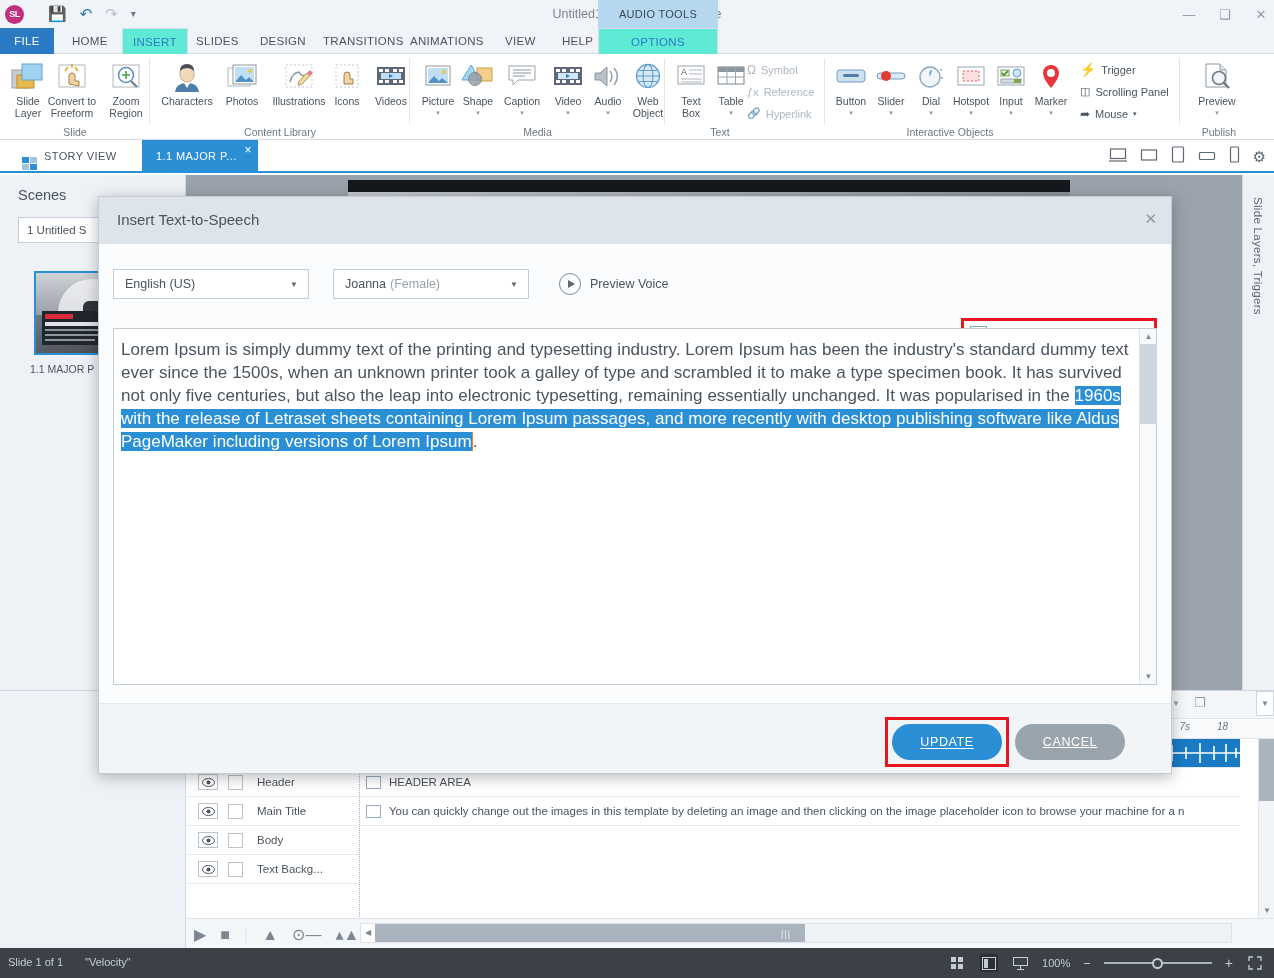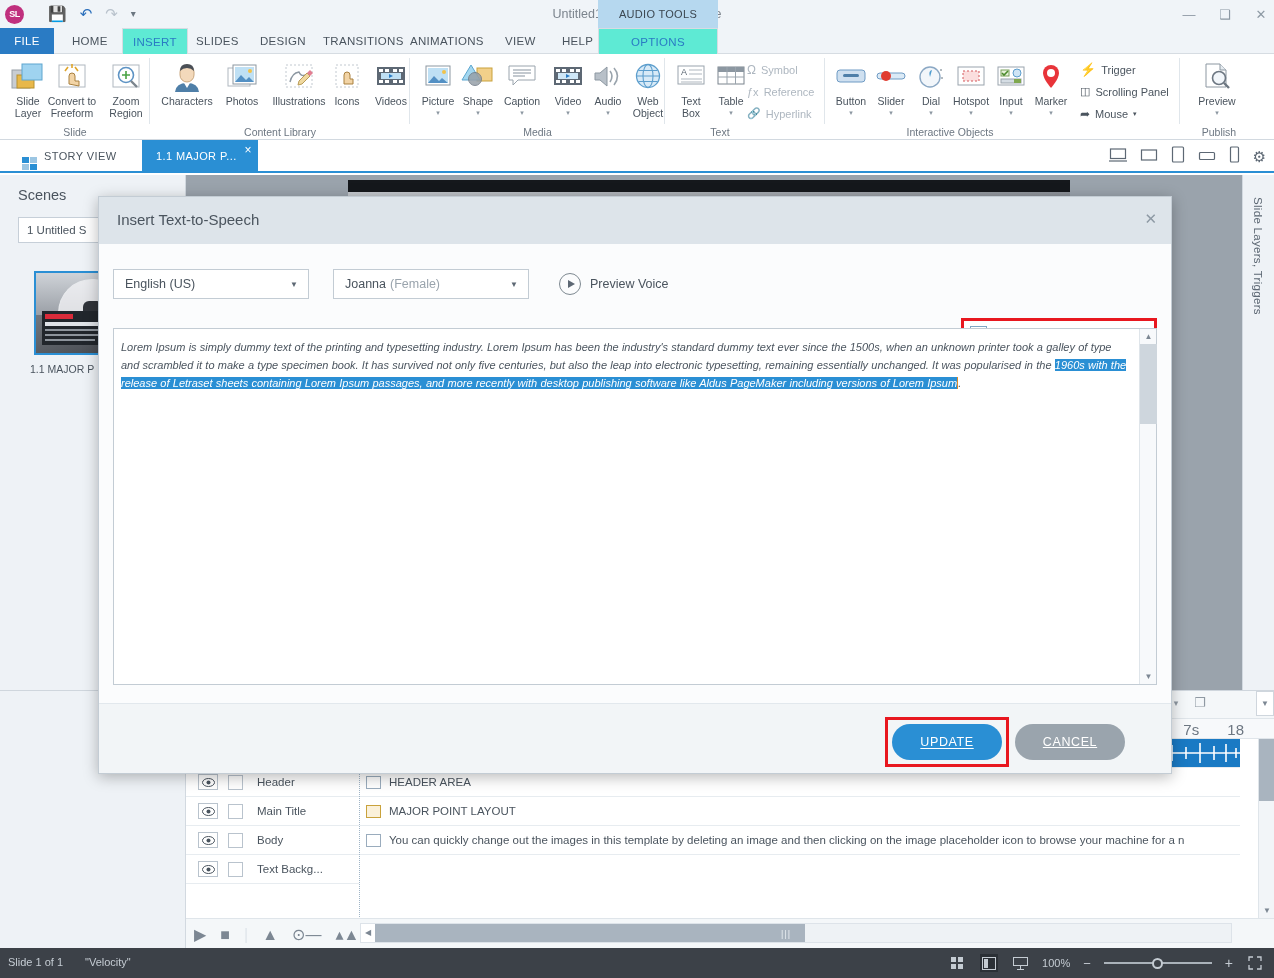--- a/index.html
+++ b/index.html
@@ -153,21 +153,21 @@
     background: #ffffff; border-top: 1px solid #cfd6dd;
   }
   .tl-toolbar { position: absolute; top: 0; left: 0; width: 1088px; height: 28px; background: #f4f7f9; border-bottom: 1px solid #dfe5ea; }
   .tl-tool-right { position: absolute; right: 68px; top: 4px; display: flex; align-items: center; gap: 16px; color: #8f99a3; font-size: 11px; }
   .tl-scroll-up {
     position: absolute; right: 0; top: 0; width: 18px; height: 25px;
     background: #ffffff; border: 1px solid #cfd6dd; color: #7c8793;
     font-size: 8px; text-align: center; line-height: 23px; cursor: pointer;
   }
   .tl-ruler { position: absolute; top: 28px; left: 0; width: 1088px; height: 20px; background: #f7f9fb; border-bottom: 1px solid #dfe5ea; }
-  .tl-ruler .secs { position: absolute; right: 30px; top: 2px; font-size: 15px; color: #6d7782; }
+  .tl-ruler .secs { position: absolute; right: 46px; top: 2px; font-size: 10px; color: #6d7782; font-style: italic; }
   .tl-ruler .secs span { margin-left: 24px; }
   .tl-names { position: absolute; top: 48px; left: 0; width: 174px; height: 180px; background: #ffffff; border-right: 1px dotted #9fb4c6; }
   .tl-tracks { position: absolute; top: 48px; left: 174px; width: 880px; height: 180px; background: #ffffff; }
   .tl-row { position: relative; height: 29px; border-bottom: 1px solid #e7ecf0; display: flex; align-items: center; }
   .tl-row.sel { background: #dceaf6; }
   .tl-eye { width: 20px; height: 16px; margin-left: 12px; border: 1px solid #b9c3cd; display: flex; align-items: center; justify-content: center; cursor: pointer; }
   .tl-lock { width: 15px; height: 15px; margin-left: 10px; border: 1px solid #b9c3cd; background: #fff; cursor: pointer; }
   .tl-name { margin-left: 14px; font-size: 11.5px; color: #4a545e; white-space: nowrap; }
   .tl-bar { display: flex; align-items: center; height: 29px; padding-left: 6px; }
   .tl-bar .ic { width: 15px; height: 13px; border: 1px solid #9aacbd; background: #fff; margin-right: 8px; flex: 0 0 auto; }
@@ -227,23 +227,22 @@
   .cc-box { width: 17px; height: 17px; border: 1px solid #7fa6c4; background: #fff; position: relative; }
   .cc-check { position: absolute; left: 2px; top: -1px; font-size: 14px; color: #2a7bc4; font-weight: bold; }
   .cc-label { font-size: 12.5px; color: #4a545e; }
 
   .textarea-box {
     position: absolute; top: 84px; left: 14px; right: 14px; bottom: 18px;
     background: #ffffff; border: 1px solid #c3ccd4;
   }
   .ta-text {
     position: absolute; top: 9px; left: 7px; right: 26px;
-    font-size: 11px; line-height: 18px; color: #4a545e;
+    font-size: 17px; line-height: 23px; color: #4a545e;
     word-spacing: .2px;
-    font-style: italic;
   }
   .ta-text .hl { background: #2a8fd4; color: #ffffff; }
   .ta-text .caret { border-left: 1px solid #e08a28; }
   .ta-scroll { position: absolute; top: 0; right: 0; width: 17px; bottom: 0; background: #f7f9fb; border-left: 1px solid #dfe5ea; }
   .ta-sc-up { position: absolute; top: 0; left: 0; width: 17px; height: 15px; text-align: center; font-size: 8px; color: #7c8793; line-height: 15px; cursor: pointer; }
   .ta-sc-down { position: absolute; bottom: 0; left: 0; width: 17px; height: 15px; text-align: center; font-size: 8px; color: #7c8793; line-height: 15px; cursor: pointer; }
   .ta-sc-thumb { position: absolute; top: 15px; left: 0; width: 17px; height: 80px; background: #ced6dd; }
 
   .dlg-foot { position: absolute; bottom: 0; left: 0; width: 1072px; height: 70px; background: #f2f5f7; border-top: 1px solid #e2e8ed; }
   .btn-highlight { position: absolute; right: 162px; top: 13px; border: 3px solid #e8171f; padding: 4px; background: #f2f5f7; }
@@ -851,26 +850,20 @@
         </div>
       </div>
       <div class="tl-row">
         <div class="tl-bar">
           <span class="ic"></span>
           <span class="txt">HEADER AREA</span>
         </div>
       </div>
       <div class="tl-row">
         <div class="tl-bar">
-          <span class="ic" style="background:#fbf1da;border-color:#c9a23c;"></span>
-          <span class="txt">MAJOR POINT LAYOUT</span>
-        </div>
-      </div>
-      <div class="tl-row">
-        <div class="tl-bar">
           <span class="ic"></span>
           <span class="txt">You can quickly change out the images in this template by deleting an image and then clicking on the image placeholder icon to browse your machine for a n</span>
         </div>
       </div>
     </div>
 
     <div class="tl-scroll-right">
       <div class="tl-thumbv"></div>
       <div class="tl-arrowdown">▼</div>
     </div>

